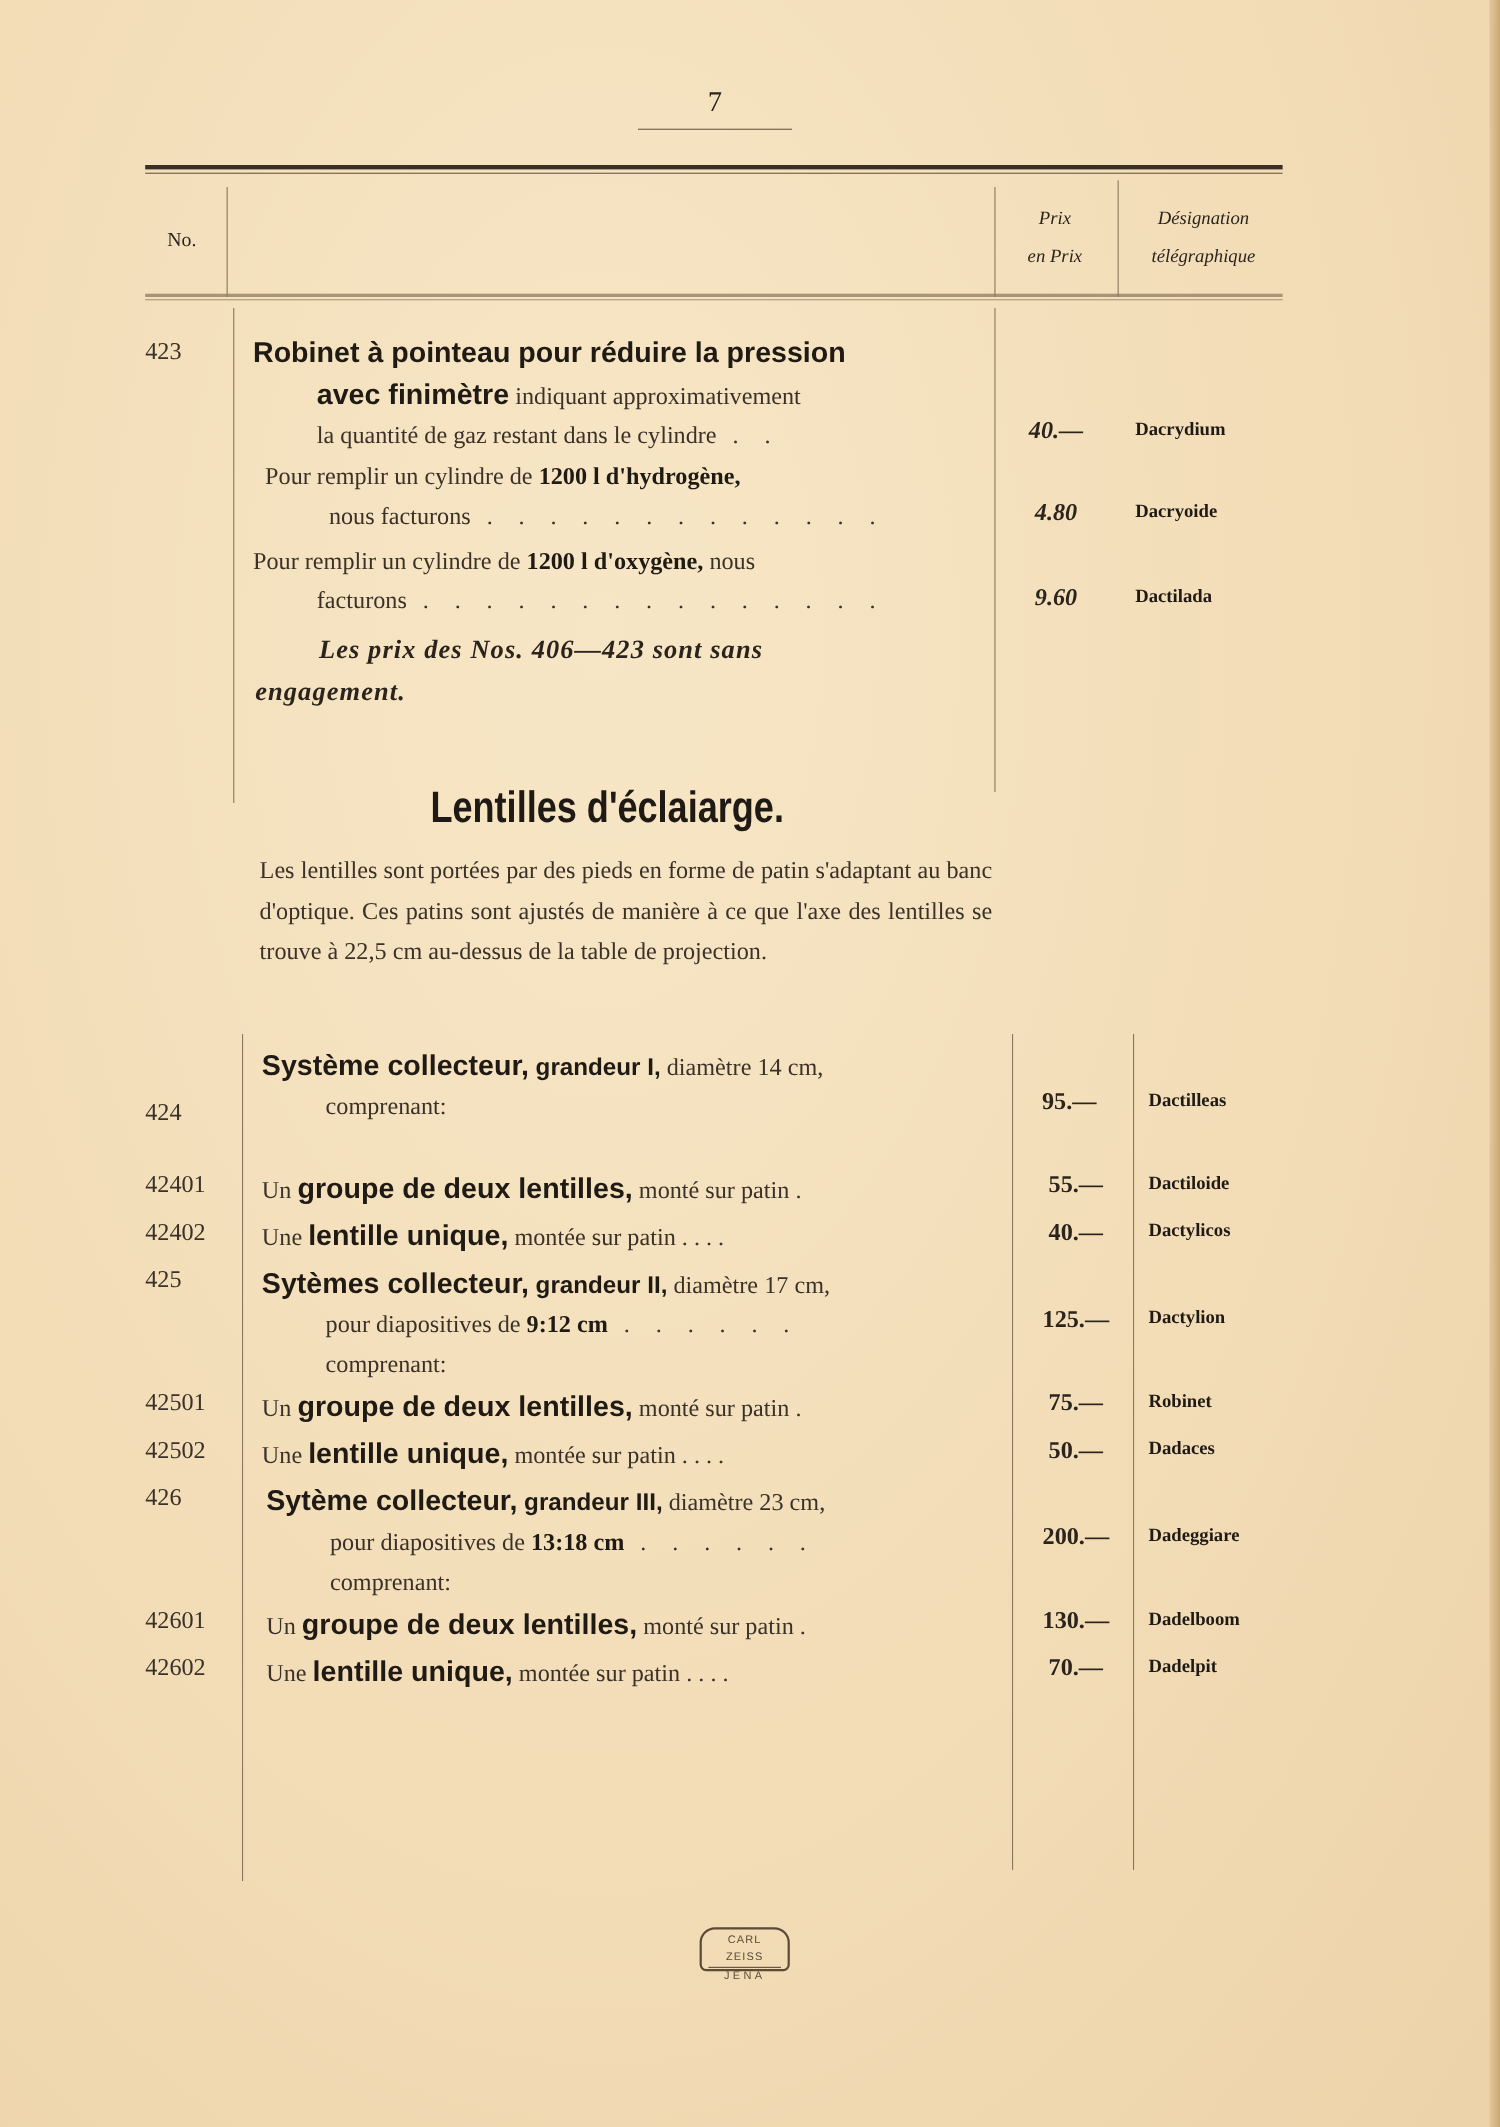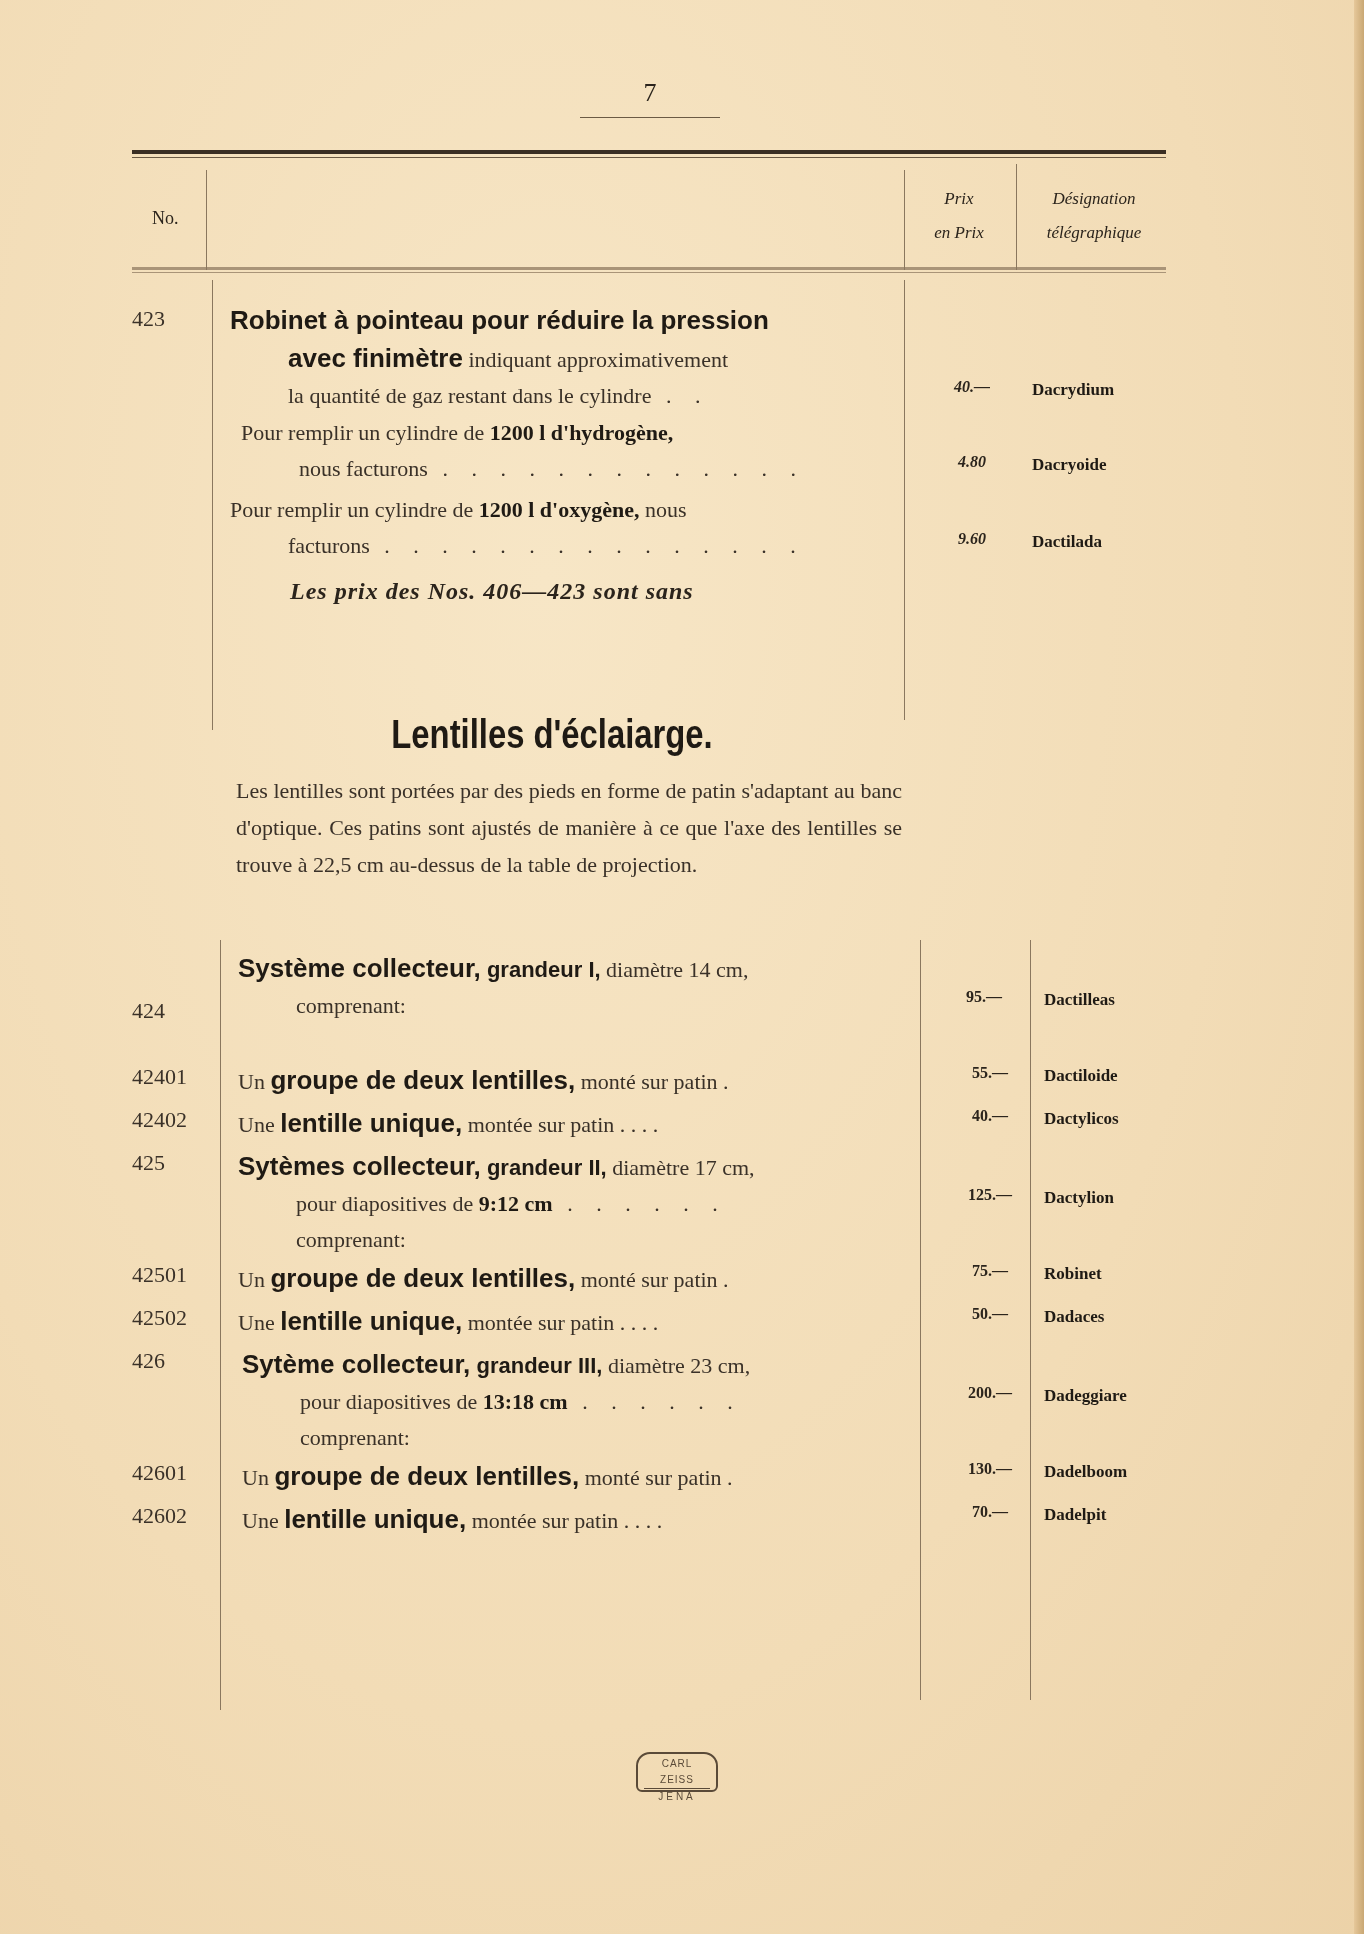--- a/index.html
+++ b/index.html
@@ -32,21 +32,21 @@
     font-style: italic; font-size: 17px; line-height: 34px; }
 
   .row { position: absolute; left: 0; width: 1034px; }
   .num { position: absolute; left: 0; width: 90px; font-size: 22px; color: #3a3128; }
   .desc { position: absolute; font-size: 22px; line-height: 36px; color: #3a3128; }
   .desc .b { font-family: "Liberation Sans", sans-serif; font-weight: bold; font-size: 26px; color: #1f1a14; }
   .desc .bs { font-family: "Liberation Serif", serif; font-weight: bold; color: #1f1a14; }
   .desc .bm { font-family: "Liberation Sans", sans-serif; font-weight: bold; font-size: 22px; color: #1f1a14; }
   .indent { padding-left: 58px; display: block; }
   .dots { letter-spacing: 9px; }
-  .price { position: absolute; left: 772px; width: 112px; text-align: center; font-size: 16px; font-weight: bold; color: #2b241c; padding-left: 12px; }
+  .price { position: absolute; left: 772px; width: 112px; text-align: center; font-size: 22px; font-weight: bold; color: #2b241c; }
   .price.it { font-style: italic; }
   .code { position: absolute; left: 900px; font-size: 17px; font-weight: bold; color: #1f1a14; }
 
   .note-bold { position: absolute; left: 100px; top: 422px; width: 640px; font-style: italic; font-weight: bold;
     font-size: 24px; line-height: 38px; letter-spacing: 1px; color: #2b241c; }
   .note-bold .indent1 { padding-left: 58px; }
 
   .section-title { position: absolute; left: 100px; top: 562px; width: 640px; text-align: center;
     font-family: "Liberation Sans", sans-serif; font-weight: bold; font-size: 40px; transform: scaleX(0.82);
     color: #1f1a14; }
@@ -120,20 +120,21 @@
     <div class="desc" style="left:98px; width:670px;">
       <span>Pour remplir un cylindre de </span><span class="bs">1200 l d'oxygène,</span><span> nous</span>
       <span class="indent"><span>facturons</span><span class="dots"> . . . . . . . . . . . . . . .</span></span>
     </div>
     <div class="price it" style="top:38px;">9.60</div>
     <div class="code" style="top:40px;">Dactilada</div>
   </div>
 
   <div class="note-bold">
     <div class="indent1">Les prix des Nos. 406—423 sont sans</div>
+    <div>engagement.</div>
   </div>
 
   <div class="section-title">Lentilles d'éclaiarge.</div>
   <div class="section-para">Les lentilles sont portées par des pieds en forme de patin s'adaptant au banc d'optique. Ces patins sont ajustés de manière à ce que l'axe des lentilles se trouve à 22,5 cm au-dessus de la table de projection.</div>
 
   <div class="row" style="top:800px;">
     <div class="num" style="top:0;margin-top:48px;">424</div>
     <div class="desc" style="left:106px; width:680px;">
       <span class="b">Système collecteur,</span><span class="bm"> grandeur I,</span><span> diamètre 14 cm,</span>
       <span class="indent">comprenant:</span>

